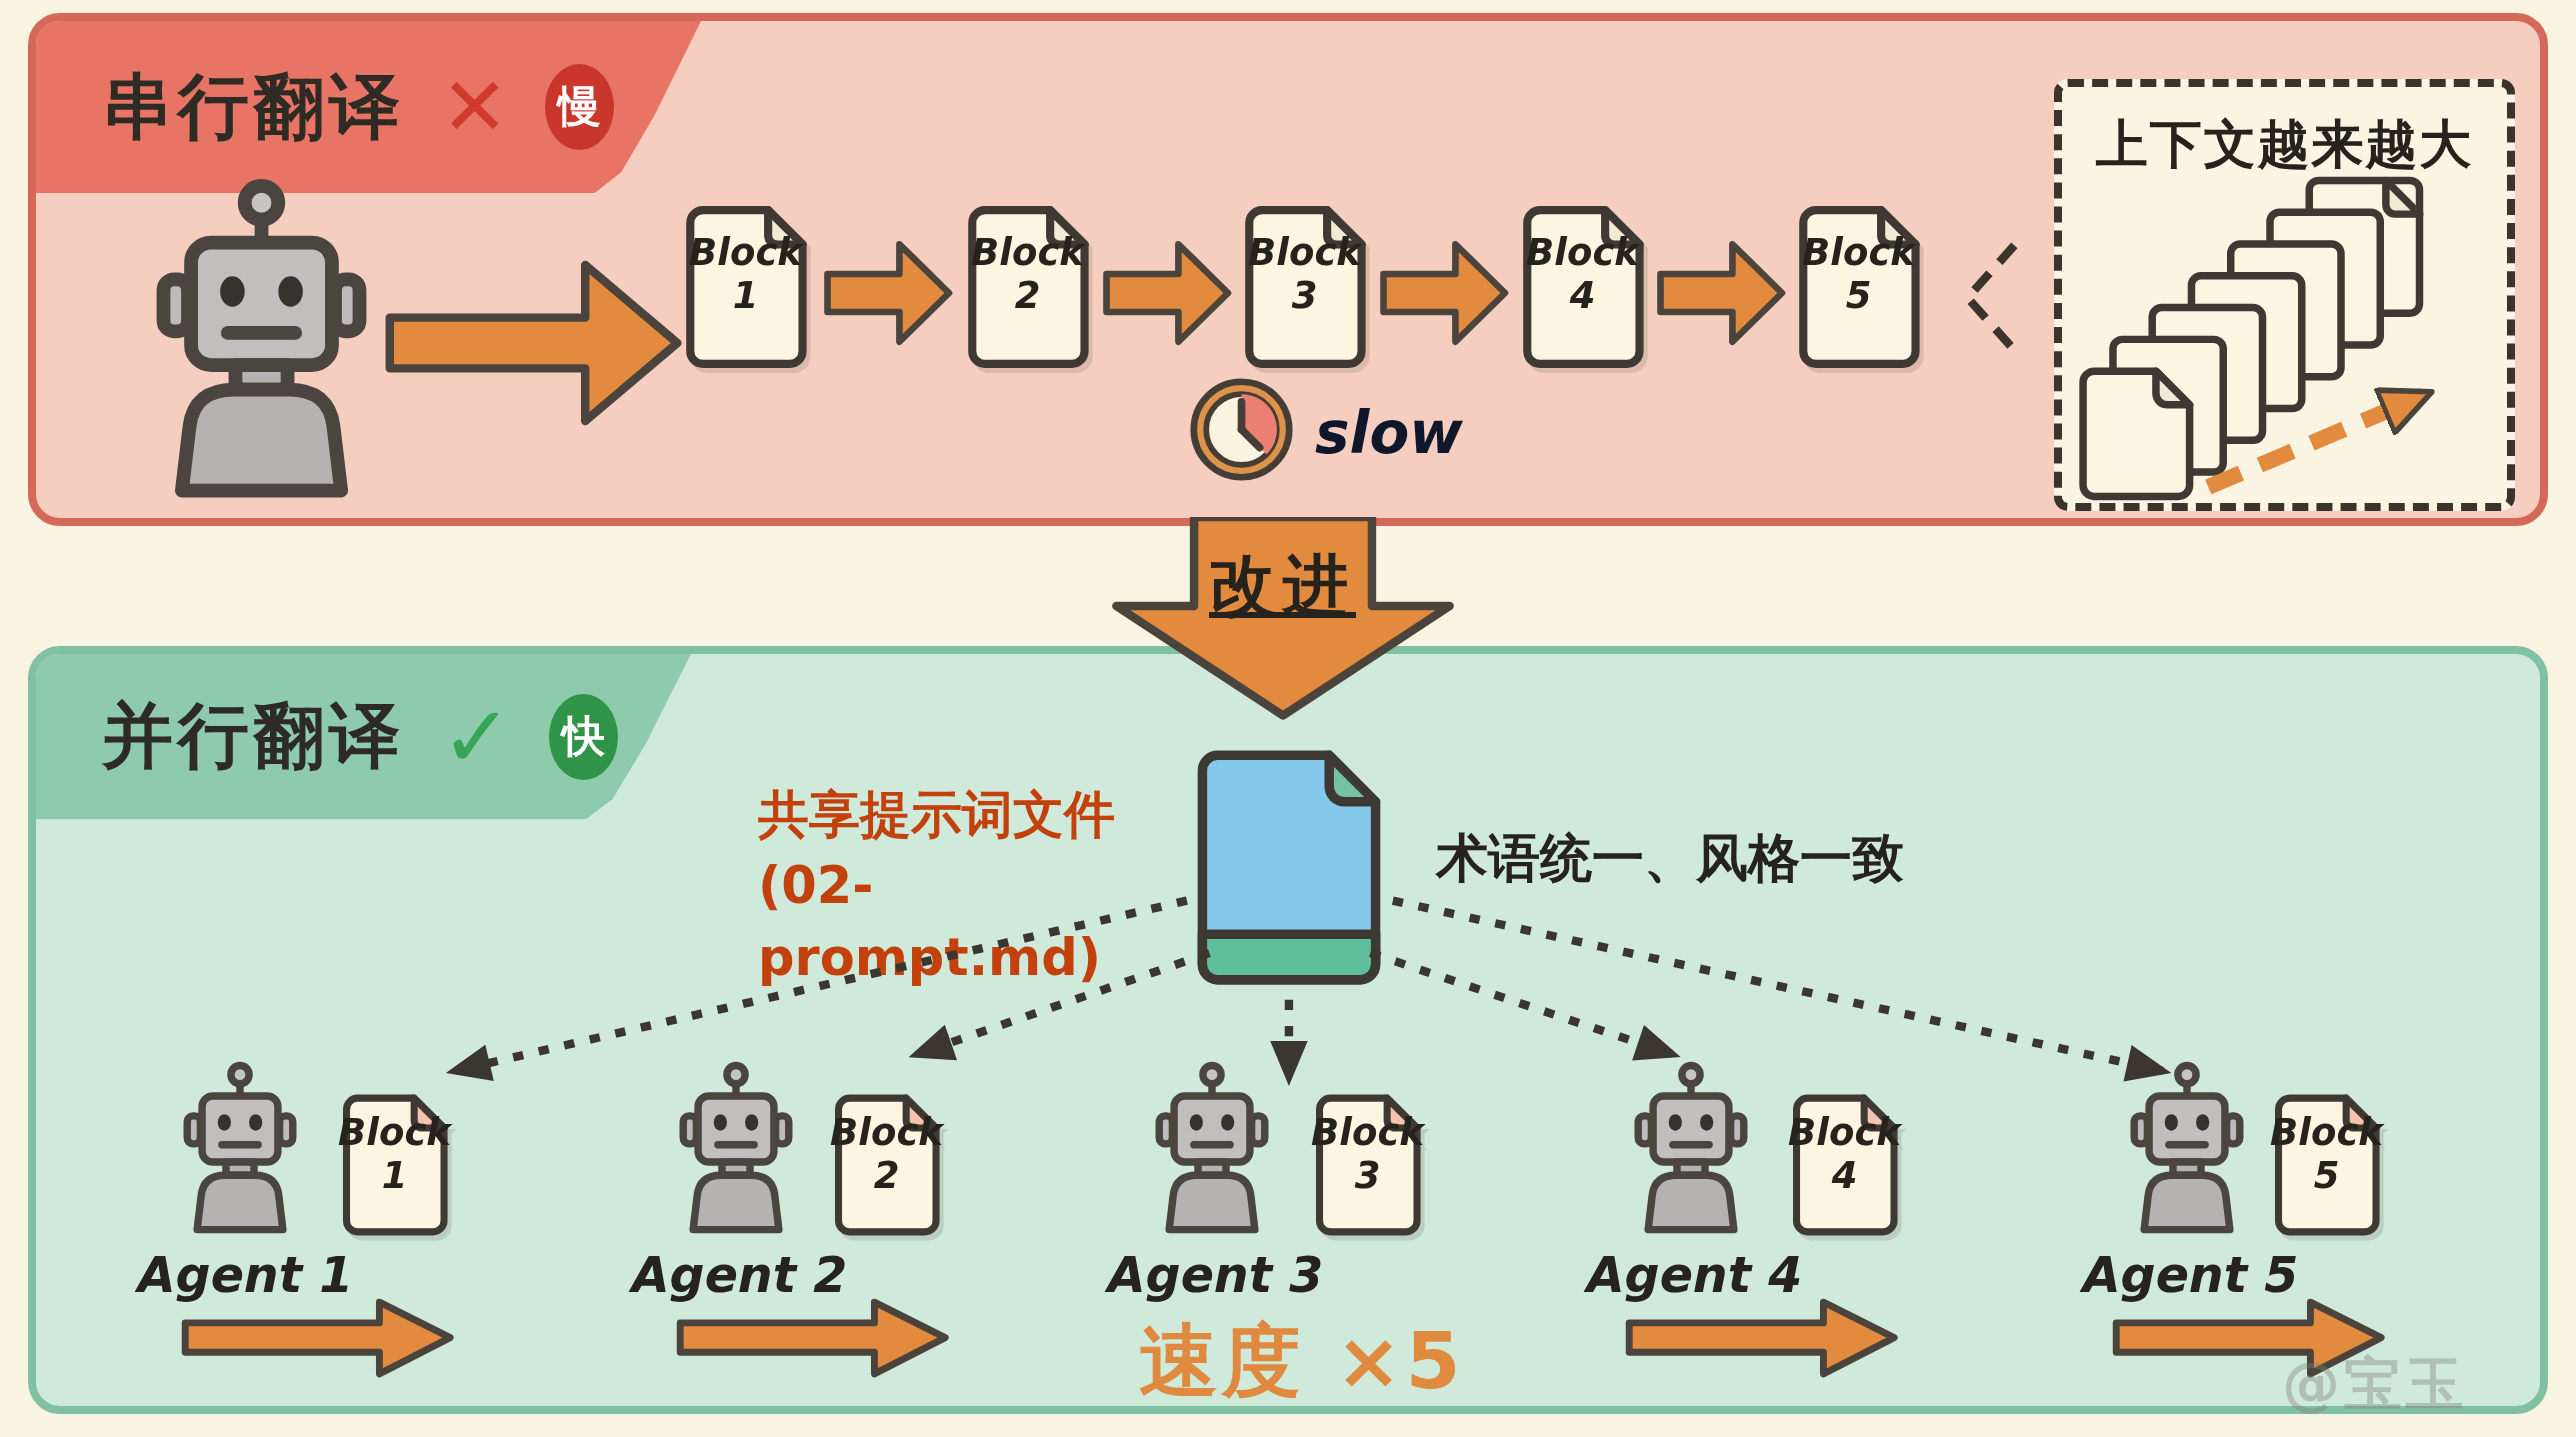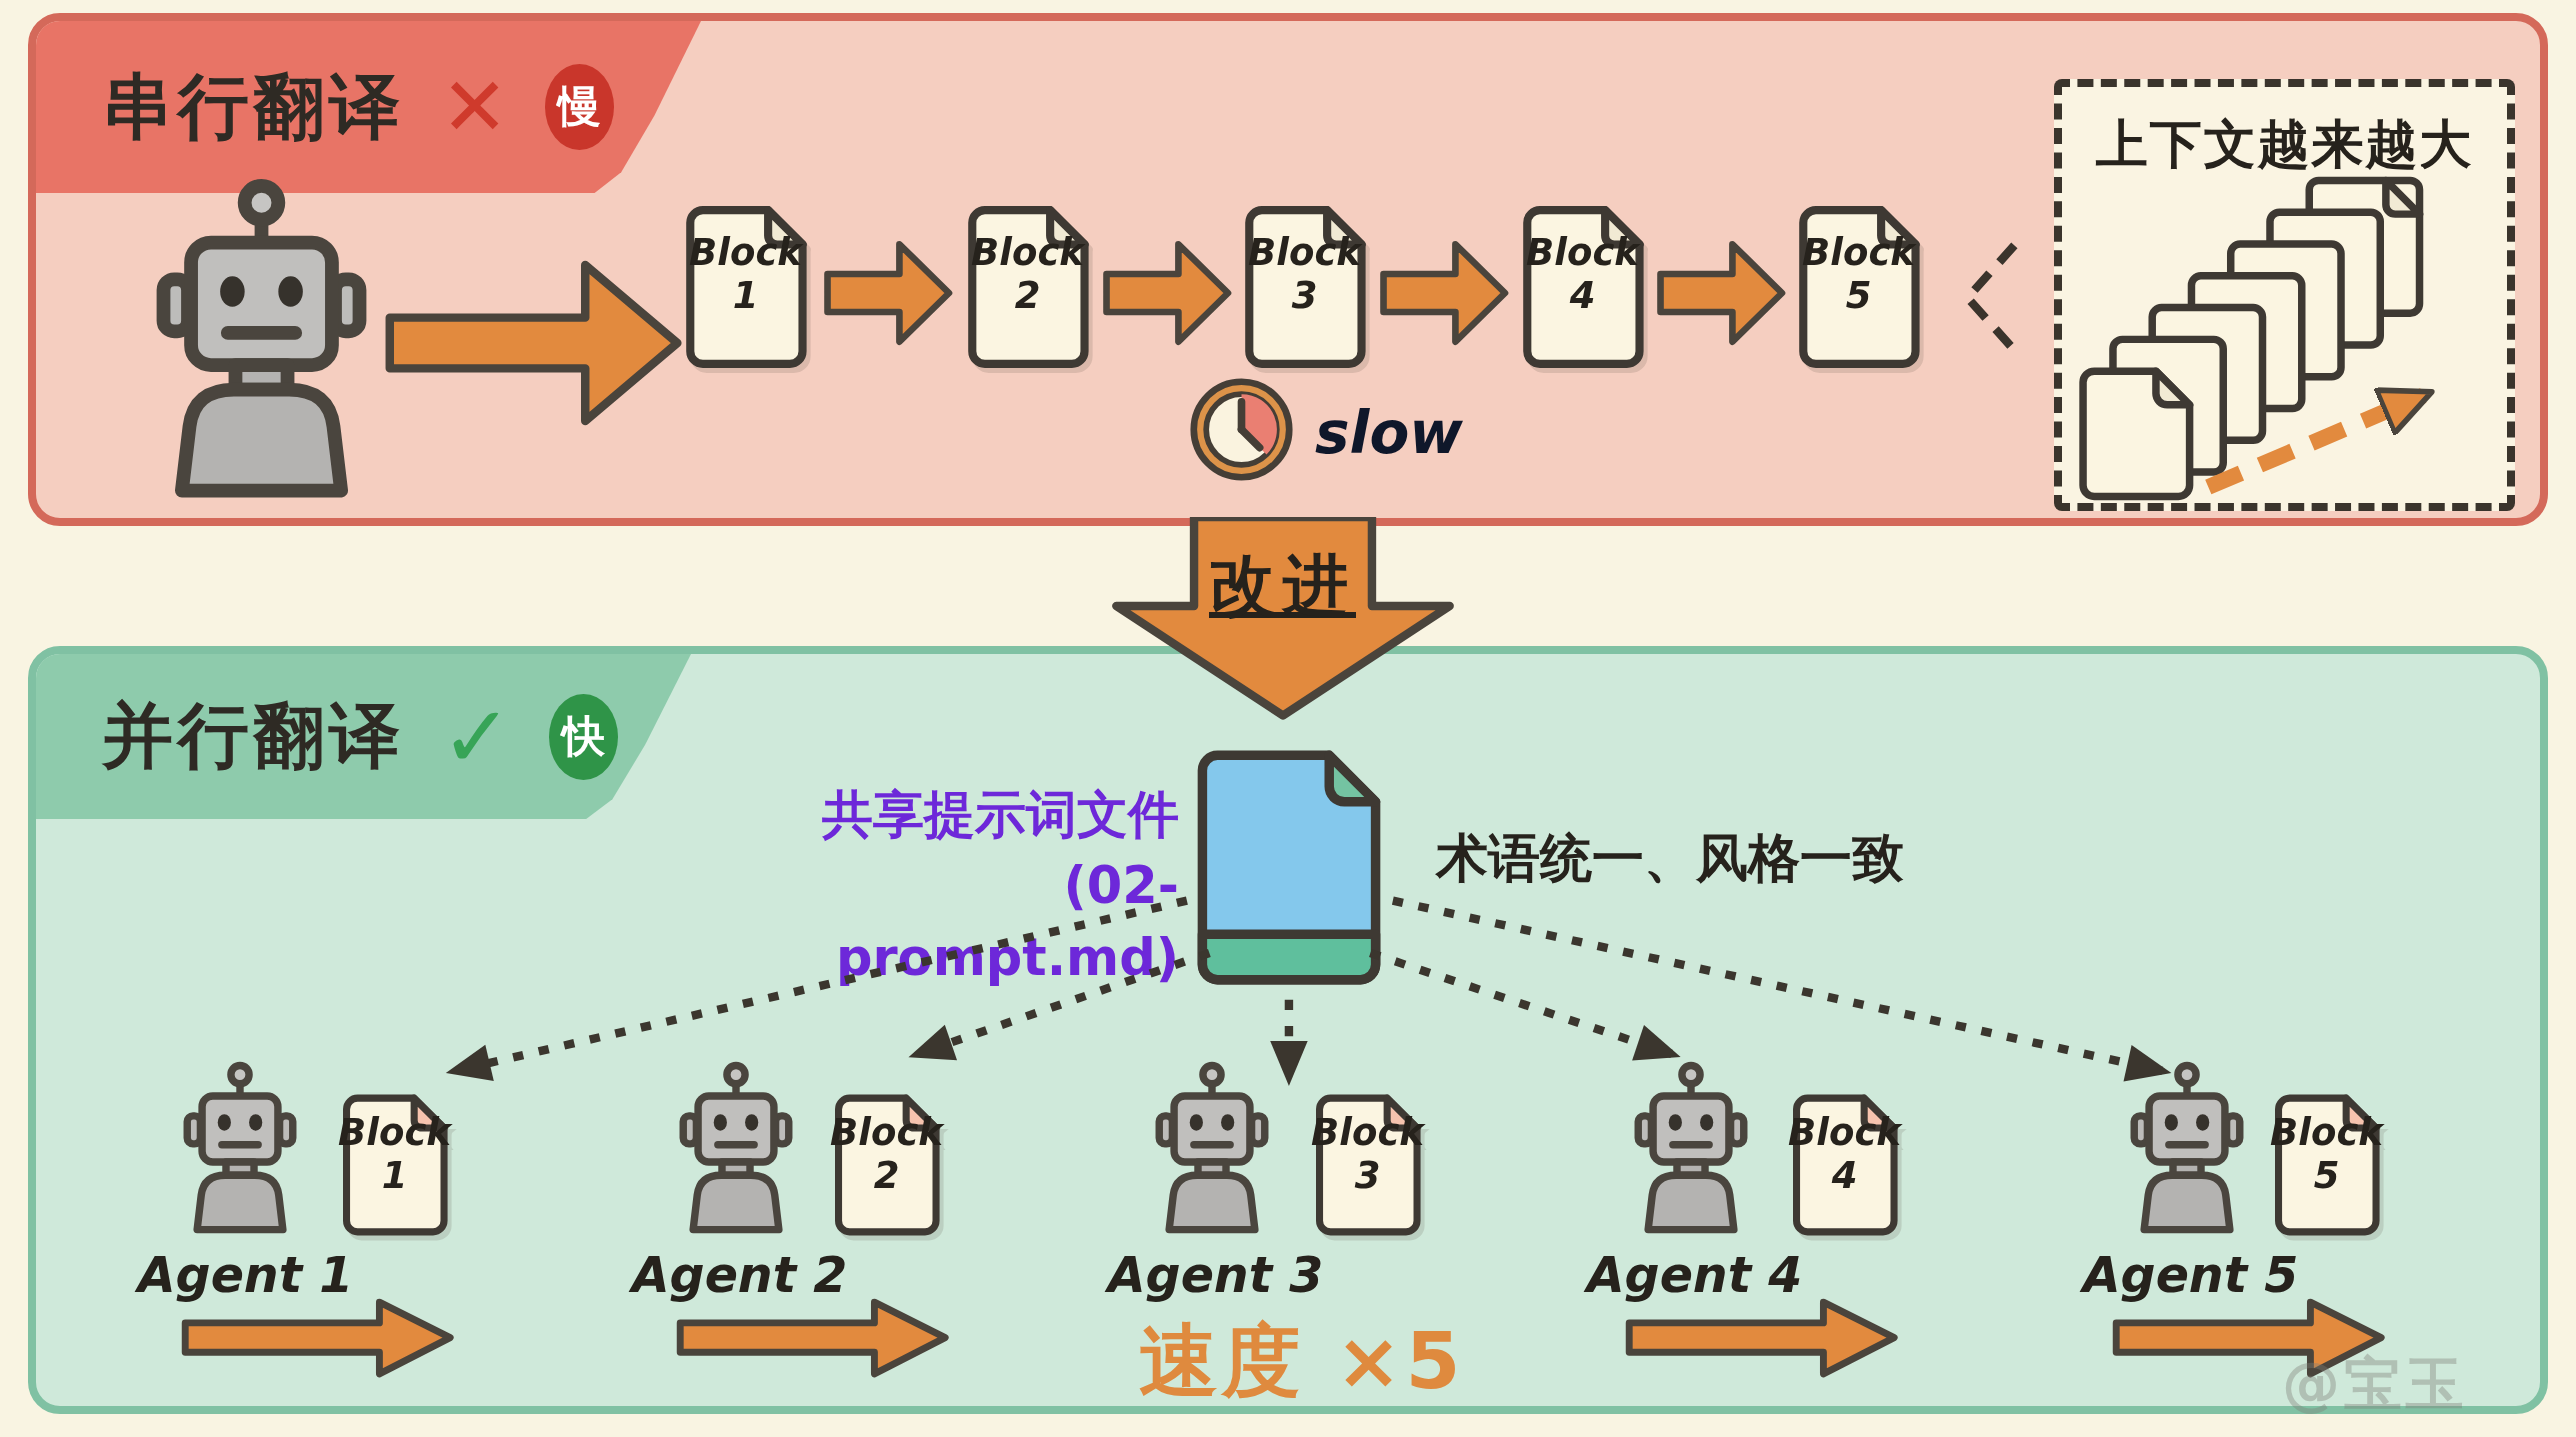--- a/index.html
+++ b/index.html
@@ -27,28 +27,28 @@
   .doc-wrap{position:absolute;filter:drop-shadow(4.7px 5.6px 0 rgba(90,75,60,0.16));}
   .doc-wrap svg{display:block;}
   .doc-text{position:absolute;left:0;top:0;width:100%;height:86%;display:flex;flex-direction:column;
             align-items:center;justify-content:center;font-style:italic;font-weight:bold;
             font-size:37px;line-height:1.15;color:#26221c;}
 
   .slow-label{font-size:58px;font-style:italic;font-weight:bold;color:#0f172a;}
   .agent-label{font-size:49px;font-style:italic;font-weight:bold;color:#26221c;text-align:center;}
 
   .bubble{position:absolute;left:2022px;top:81px;width:461px;height:432px;background:#faf4e2;
-          border:8.4px dashed #3a342c;border-radius:8px;}
+          border:8.4px dashed #3a342c;border-radius:14px;}
   .bubble-title{position:absolute;top:22.5px;left:0;width:100%;text-align:center;
                 font-size:52px;font-weight:bold;letter-spacing:1.9px;color:#26221c;}
 
   .transition-label{position:absolute;left:1161px;top:541px;width:243px;text-align:center;
                     font-size:66px;font-weight:bold;color:#26221c;letter-spacing:7.5px;z-index:6;text-decoration:underline;}
-  .file-label{position:absolute;left:758px;top:779px;width:421px;text-align:right;
-              font-size:51px;font-weight:bold;line-height:1.4;color:#6d28d9;}
+  .file-label{position:absolute;left:758px;top:779px;width:421px;text-align:left;
+              font-size:51px;font-weight:bold;line-height:1.4;color:#c2410c;}
   .file-note{position:absolute;left:1436px;top:824px;width:580px;font-size:52px;font-weight:bold;color:#26221c;}
   .speed-label{position:absolute;left:1105px;top:1309px;width:393px;text-align:center;
                font-size:79px;font-weight:bold;color:#df8a3e;letter-spacing:3.7px;}
   .watermark{position:absolute;left:2282px;top:1346px;font-size:58px;font-weight:bold;
              color:rgba(125,125,118,0.38);letter-spacing:3.7px;}
   .overlay{position:absolute;left:0;top:0;width:2576px;height:1438px;pointer-events:none;z-index:5;}
 </style>
 </head>
 <body>
 

